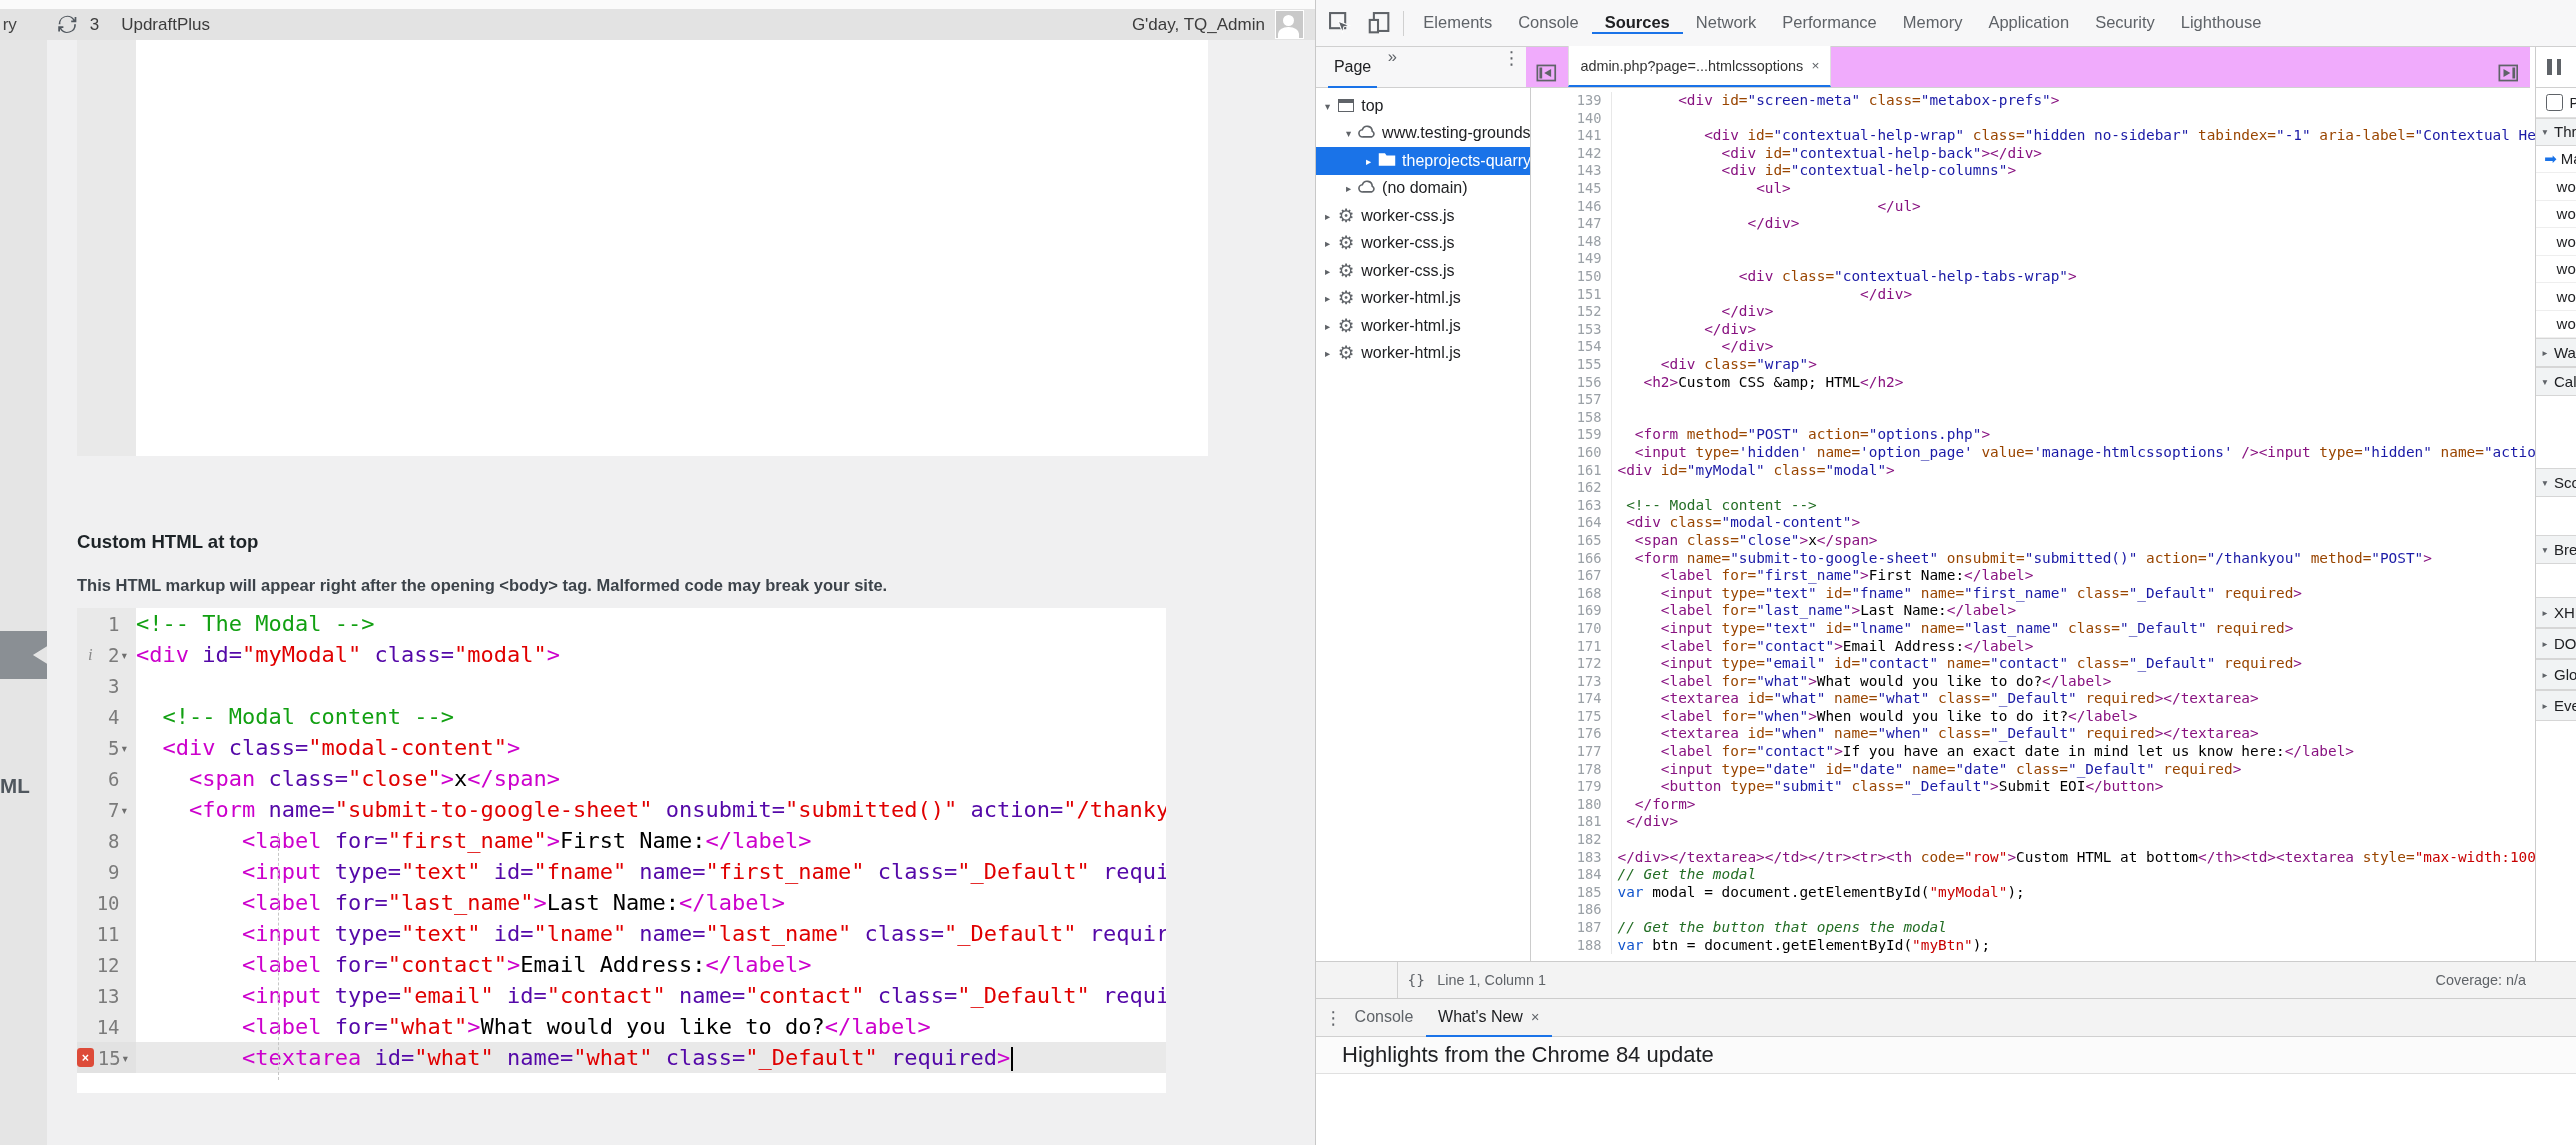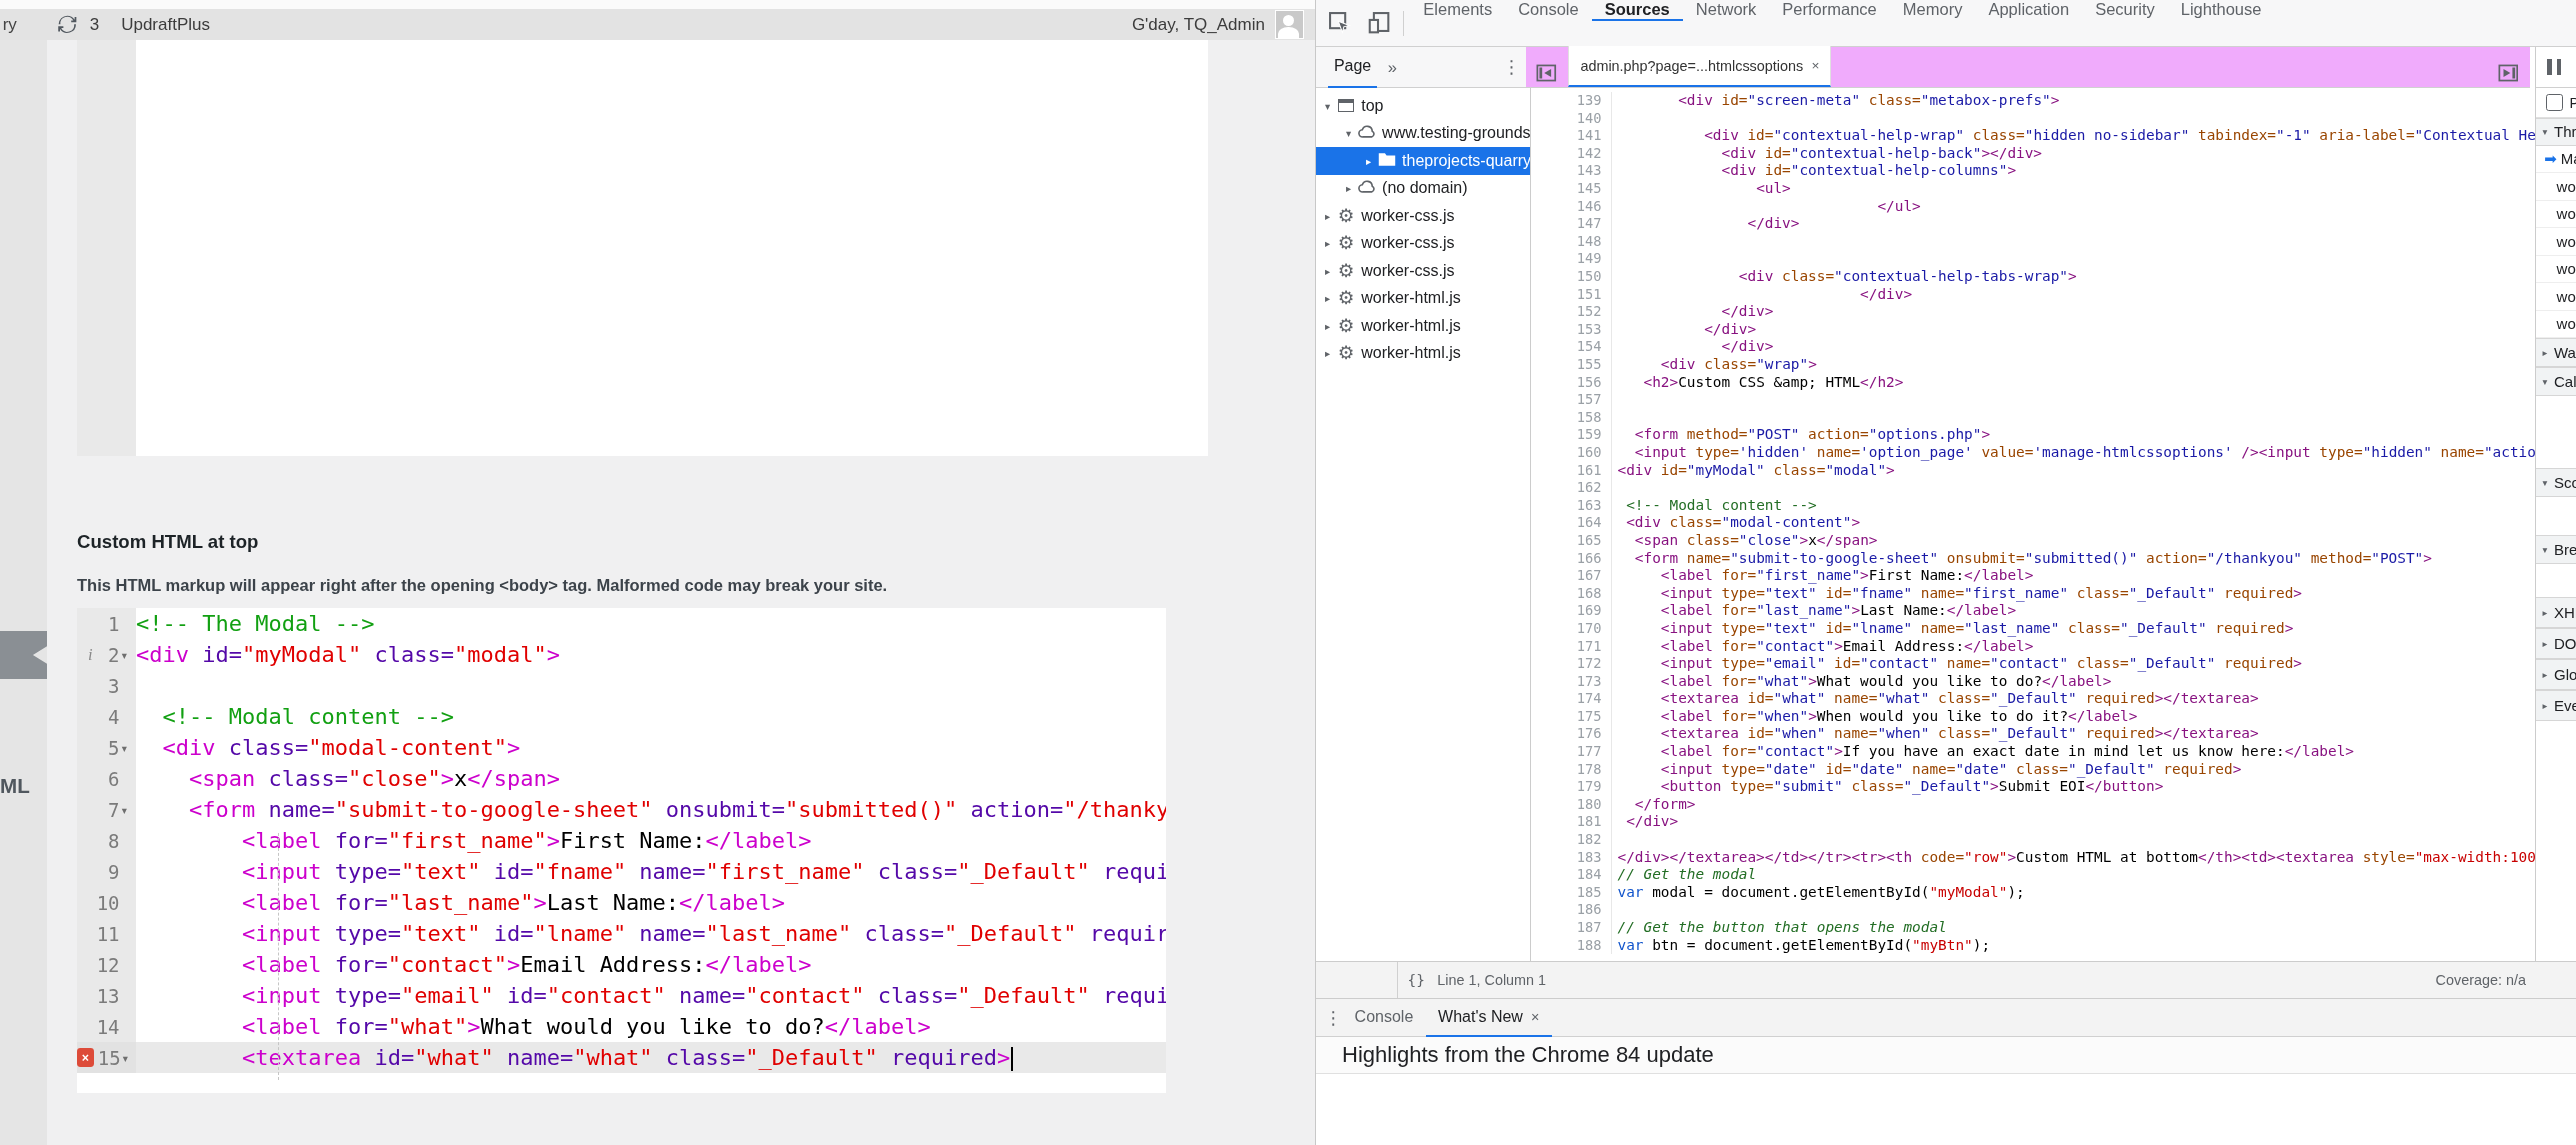--- a/index.html
+++ b/index.html
@@ -39,25 +39,25 @@
   .wp-code .a{color:#5408a8;}
   .wp-code .s{color:#e00000;}
   .cursor{display:inline-block;width:2.1px;height:23.4px;background:#000;vertical-align:middle;margin-left:0.7px;}
   .wp-guide{position:absolute;left:201px;top:225px;height:247px;border-left:0.7px dashed #c5c5c5;}
   
   .dt{left:1315px;top:0;width:1261px;height:1145px;background:#fff;border-left:0.7px solid #c8c8c8;box-sizing:border-box;overflow:hidden;}
   .dt .abs{position:absolute;}
   .dt-toolbar{left:0;top:0;width:1261px;height:47px;background:#f7f7f8;border-bottom:0.7px solid #d0d0d0;box-sizing:border-box;display:flex;align-items:center;}
   .dt-ticon{width:29px;height:29px;display:flex;align-items:center;justify-content:center;margin-left:9.6px;}
   .dt-sep{width:0.7px;height:25px;background:#d0d0d0;margin:0 6.9px 0 9.6px;}
-  .dt-tabs{display:flex;height:47px;align-items:flex-start;}
+  .dt-tabs{display:flex;height:47px;align-items:center;}
   .dt-tab{display:flex;align-items:center;padding:0 13px;font-size:16.5px;color:#5f6368;border-bottom:2.1px solid transparent;box-sizing:border-box;}
   .dt-tab.active{color:#202124;font-weight:bold;border-bottom:2.1px solid #1a73e8;}
   .dt-nav{left:0;top:47px;width:215px;height:914px;background:#fff;border-right:0.7px solid #ccc;box-sizing:border-box;overflow:hidden;}
-  .nav-tabs{height:41px;border-bottom:0.7px solid #d0d0d0;display:flex;align-items:center;box-sizing:border-box;background:#f7f7f8;}
+  .nav-tabs{height:41px;border-bottom:0.7px solid #d0d0d0;display:flex;box-sizing:border-box;background:#f7f7f8;}
   .nav-tab{margin-left:12.4px;height:41px;display:flex;align-items:center;font-size:16px;color:#202124;border-bottom:2.1px solid #1a73e8;box-sizing:border-box;padding:0 5.5px;}
   .nav-more{margin-left:11px;color:#5f6368;font-size:16.5px;}
   .nav-menu{margin-left:auto;margin-right:9.6px;color:#5f6368;font-size:18px;letter-spacing:0;}
   .tree{padding-top:4.1px;}
   .tree-row{height:27.5px;display:flex;align-items:center;font-size:16px;color:#202124;white-space:nowrap;overflow:hidden;}
   .tree-row.sel{background:#1a73e8;color:#fff;}
   .tr-arrow{width:15px;flex:0 0 15px;font-size:10.3px;color:#5f6368;text-align:center;}
   .tree-row.sel .tr-arrow{color:#fff;}
   .tr-icon{width:22px;flex:0 0 22px;display:flex;align-items:center;justify-content:center;}
   .icon-frame{width:16.5px;height:13px;border:1.4px solid #5f6368;border-top:4.8px solid #5f6368;box-sizing:border-box;}

